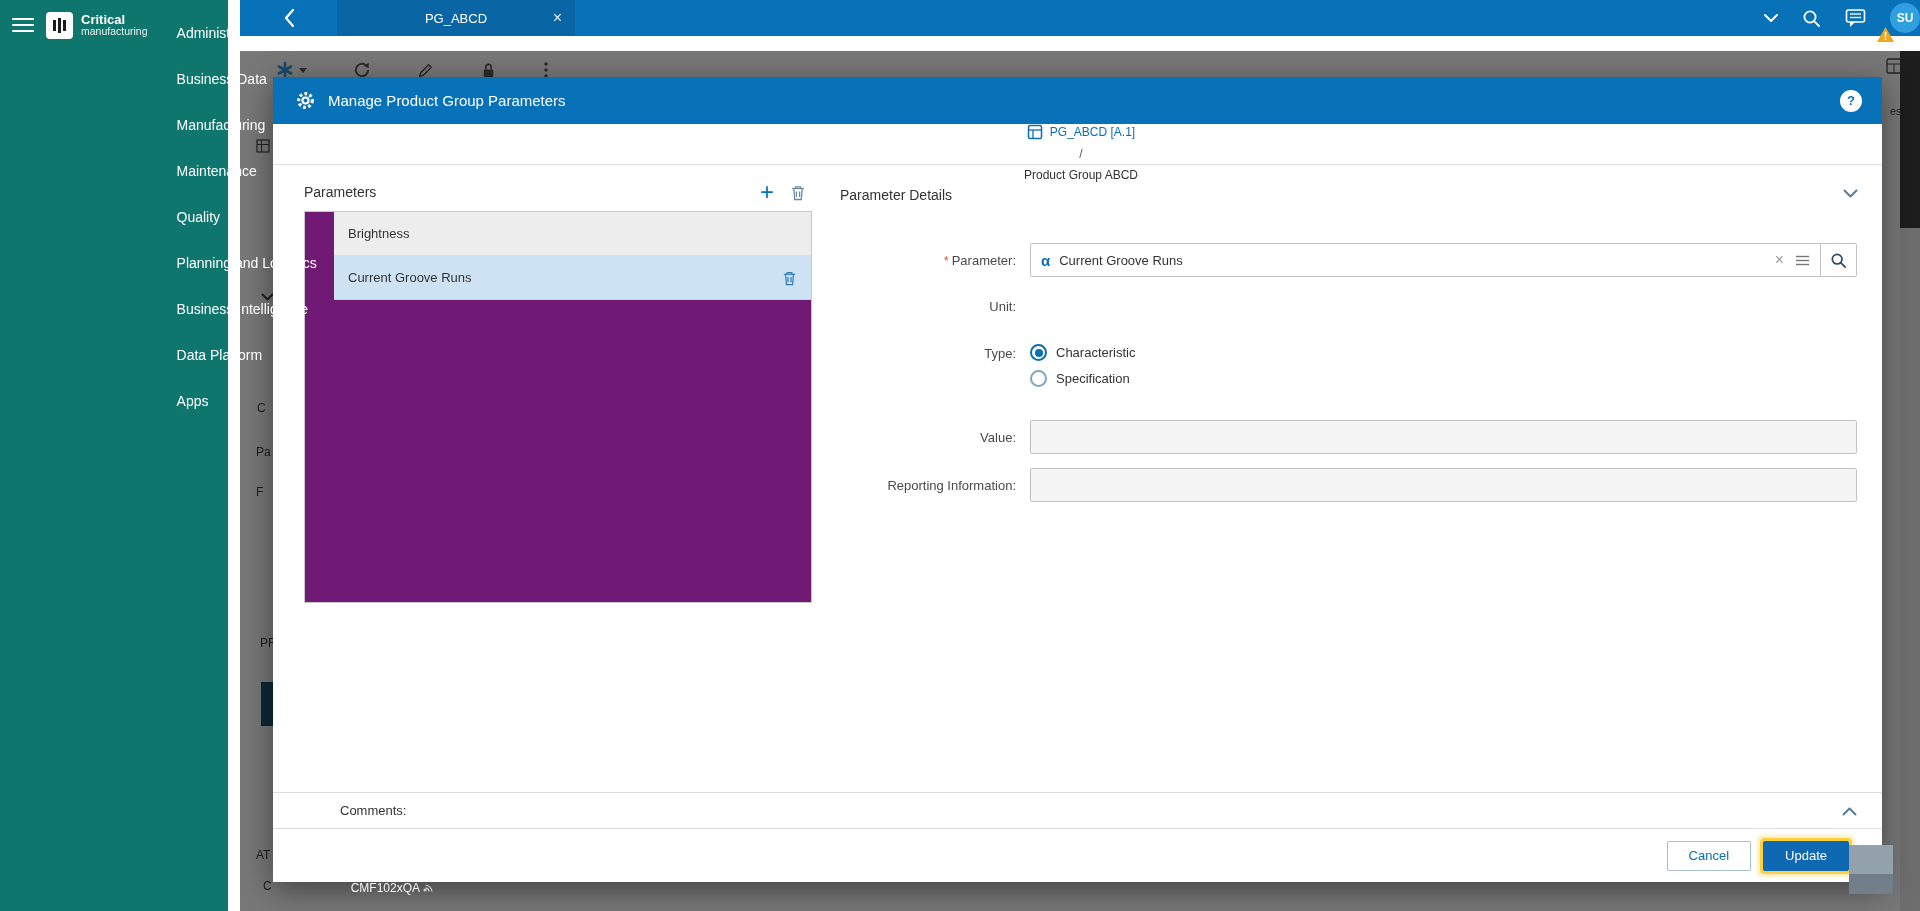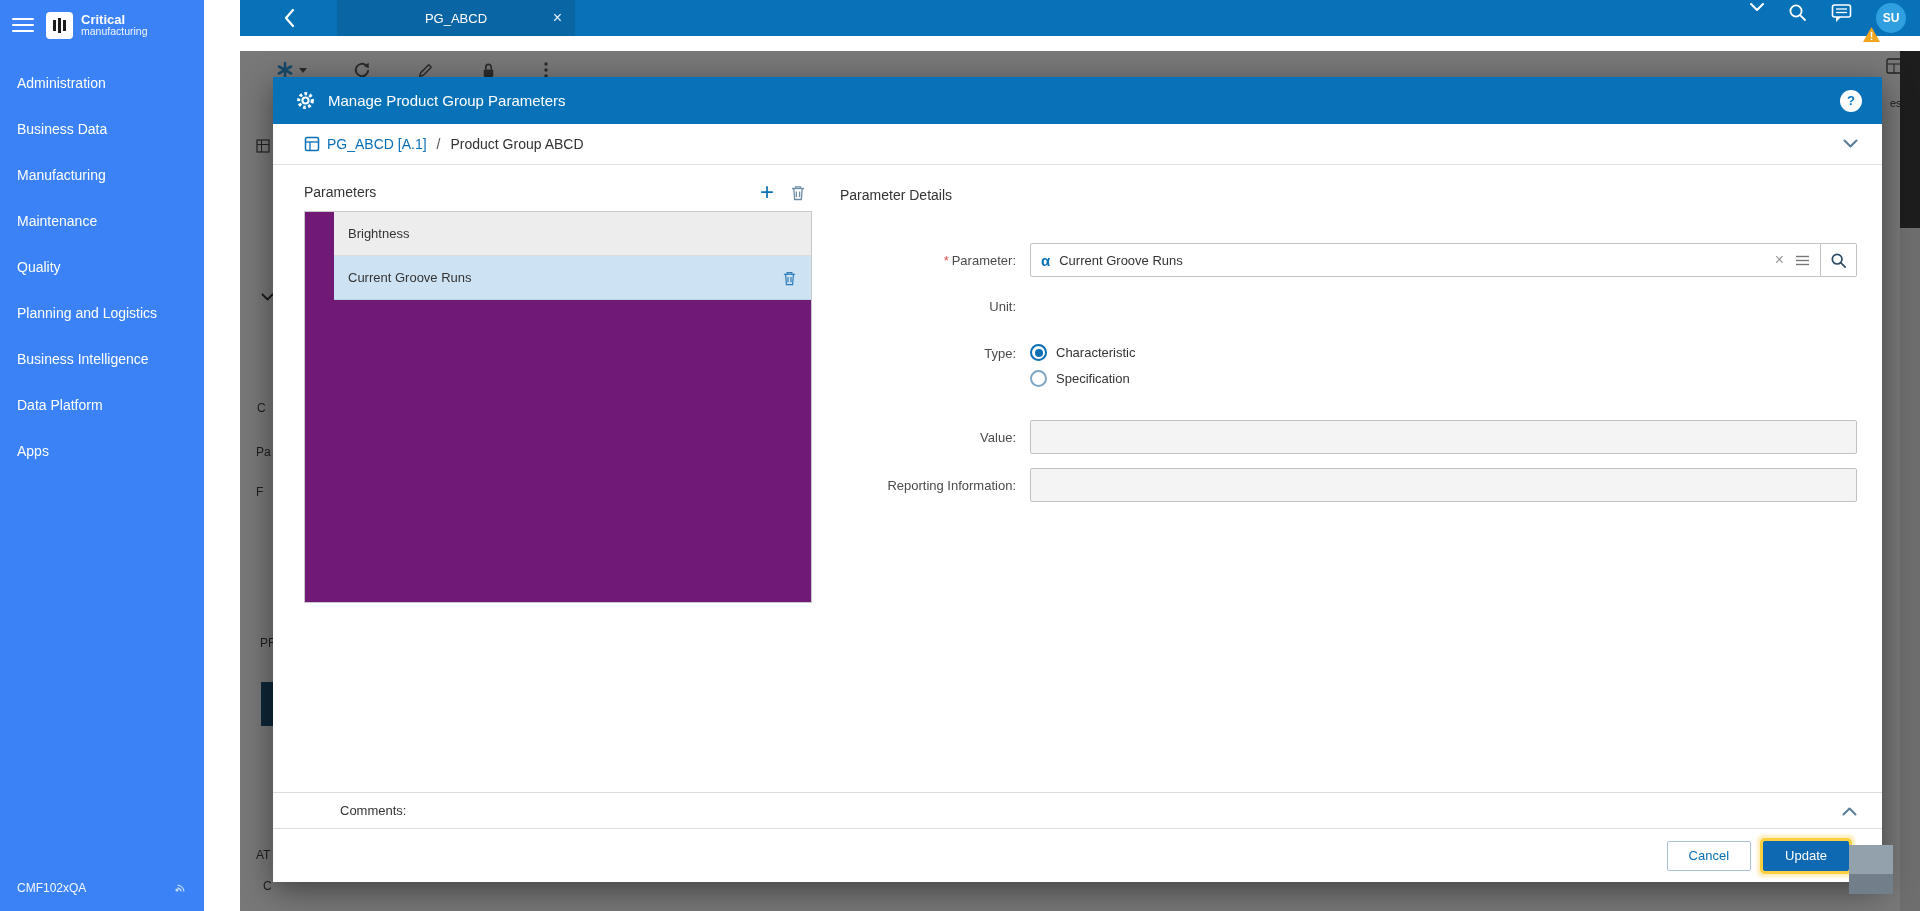--- a/index.html
+++ b/index.html
@@ -1,22 +1,22 @@
 <!DOCTYPE html>
 <html><head>
 <meta charset="utf-8">
 <style>
   * { margin:0; padding:0; box-sizing:border-box; }
   html,body { width:1920px; height:911px; overflow:hidden;
     font-family:"Liberation Sans", sans-serif; background:#fff; }
   .app { position:relative; width:1920px; height:911px; overflow:hidden; }
 
   
-  .sidebar { position:absolute; left:0; top:0; width:204px; height:100%;
-    background:#3b82f6; color:#fff; display:flex; flex-direction:column; z-index:40; }
+  .sidebar { position:absolute; left:0; top:0; width:228px; height:100%;
+    background:#0f766e; color:#fff; display:flex; z-index:40; }
   .sidebar-header { display:flex; align-items:center; gap:12px; padding:10px 12px; height:50px; }
   .hamburger { width:22px; display:flex; flex-direction:column; gap:4px; cursor:pointer; padding:4px 0; }
   .hamburger span { height:2px; background:#fff; border-radius:1px; }
   .logo { display:flex; align-items:center; gap:8px; }
   .logo-mark { width:27px; height:27px; background:#fff; border-radius:4px;
     display:flex; align-items:center; justify-content:center; gap:2px; }
   .logo-mark i { width:3px; background:#1c1c1c; display:block; }
   .logo-mark i:nth-child(1){height:11px;} .logo-mark i:nth-child(2){height:15px;} .logo-mark i:nth-child(3){height:11px;}
   .logo-text { line-height:1.05; }
   .logo-line1 { font-size:13px; font-weight:bold; }
@@ -27,53 +27,53 @@
     padding:12px 18px 16px 17px; font-size:12px; opacity:.95; }
 
   
   .topbar { position:absolute; left:240px; top:0; right:0; height:36px; background:#0872b9;
     display:flex; align-items:center; z-index:40; color:#fff; }
   .back-btn { width:97px; display:flex; align-items:center; justify-content:center; cursor:pointer; height:100%; }
   .tab { width:238px; height:100%; background:#0a65a4; display:flex; align-items:center;
     justify-content:center; font-size:13px; position:relative; cursor:pointer; }
   .tab-close { position:absolute; right:13px; top:50%; transform:translateY(-50%);
     font-size:16px; color:#e8f2fa; cursor:pointer; line-height:1; }
-  .topbar-right { margin-left:auto; display:flex; align-items:flex-start; gap:24px; padding-right:14px; }
+  .topbar-right { margin-left:auto; display:flex; align-items:center; gap:24px; }
   .tb-icon { display:flex; align-items:center; cursor:pointer; }
   .avatar { width:30px; height:30px; border-radius:50%; background:#2f9fe0; color:#fff;
     font-size:12px; font-weight:bold; display:flex; align-items:center; justify-content:center;
     position:relative; cursor:pointer; }
   .warn-badge { position:absolute; left:-13px; bottom:-9px; width:17px; height:15px; }
 
   
   .content { position:absolute; left:240px; top:51px; right:0; bottom:0; background:#f1f1f1; overflow:hidden; }
   .bg-toolbar { position:absolute; left:0; top:0; display:flex; align-items:center; gap:46px;
     padding:10px 0 0 36px; z-index:1; }
   .bg-tool { display:flex; align-items:center; gap:5px; }
   .left-frag { position:absolute; z-index:1; font-size:12px; color:#3c3c3c; }
   .frag-bar { position:absolute; left:21px; top:631px; width:14px; height:44px; background:#1d4f6e; z-index:1; }
   .frag-grid { position:absolute; left:16px; top:88px; z-index:1; }
   .frag-chev { position:absolute; left:21px; top:236px; z-index:1; }
   .rt-icon { position:absolute; left:1646px; top:7px; z-index:1; }
-  .rt-frag { position:absolute; left:1650px; top:46px; z-index:1; font-size:11px; color:#3c3c3c; }
+  .rt-frag { position:absolute; left:1650px; top:54px; z-index:1; font-size:11px; color:#3c3c3c; }
   .scroll-strip { position:absolute; right:0; top:0; width:20px; bottom:0; background:#dcdcdc; z-index:1; }
   .scroll-dark { position:absolute; right:0; top:0; width:20px; height:177px; background:#3a3a3a; z-index:1; }
   .overlay { position:absolute; inset:0; background:rgba(0,0,0,0.5); z-index:10; }
 
   
   .modal { position:absolute; left:33px; top:26px; width:1609px; height:805px; background:#fff;
     z-index:20; display:flex; flex-direction:column; box-shadow:0 8px 30px rgba(0,0,0,.45); }
   .modal-header { height:47px; background:#0872b9; color:#fff; display:flex; align-items:center;
     padding:0 20px 0 22px; gap:12px; flex-shrink:0; }
   .modal-title { font-size:15px; font-weight:500; }
   .help-btn { margin-left:auto; width:22px; height:22px; border-radius:50%; background:#fff;
     color:#0872b9; font-weight:bold; font-size:13px; display:flex; align-items:center;
     justify-content:center; cursor:pointer; }
   .breadcrumb { height:41px; display:flex; align-items:center; padding:0 24px 0 31px;
-    border-bottom:1px solid #e0e0e0; font-size:14px; gap:7px; flex-shrink:0; background:#fff; }
+    border-bottom:1px solid #e0e0e0; font-size:12px; gap:7px; flex-shrink:0; background:#fff;flex-direction:column; }
   .bc-link { color:#0a6fb5; display:flex; gap:7px; align-items:center; cursor:pointer; }
   .bc-sep { color:#555; margin:0 3px; }
   .bc-current { color:#333; }
   .bc-collapse { margin-left:auto; cursor:pointer; display:flex; }
 
   .modal-body { flex:1; display:flex; padding:8px 25px 0 31px; overflow:hidden; }
   .left-panel { width:508px; flex-shrink:0; display:flex; flex-direction:column; }
   .panel-head { display:flex; align-items:center; height:38px; }
   .panel-title { font-size:14px; color:#333; }
   .plus-btn { margin-left:auto; color:#0a6fb5; font-size:24px; font-weight:400; line-height:1;

